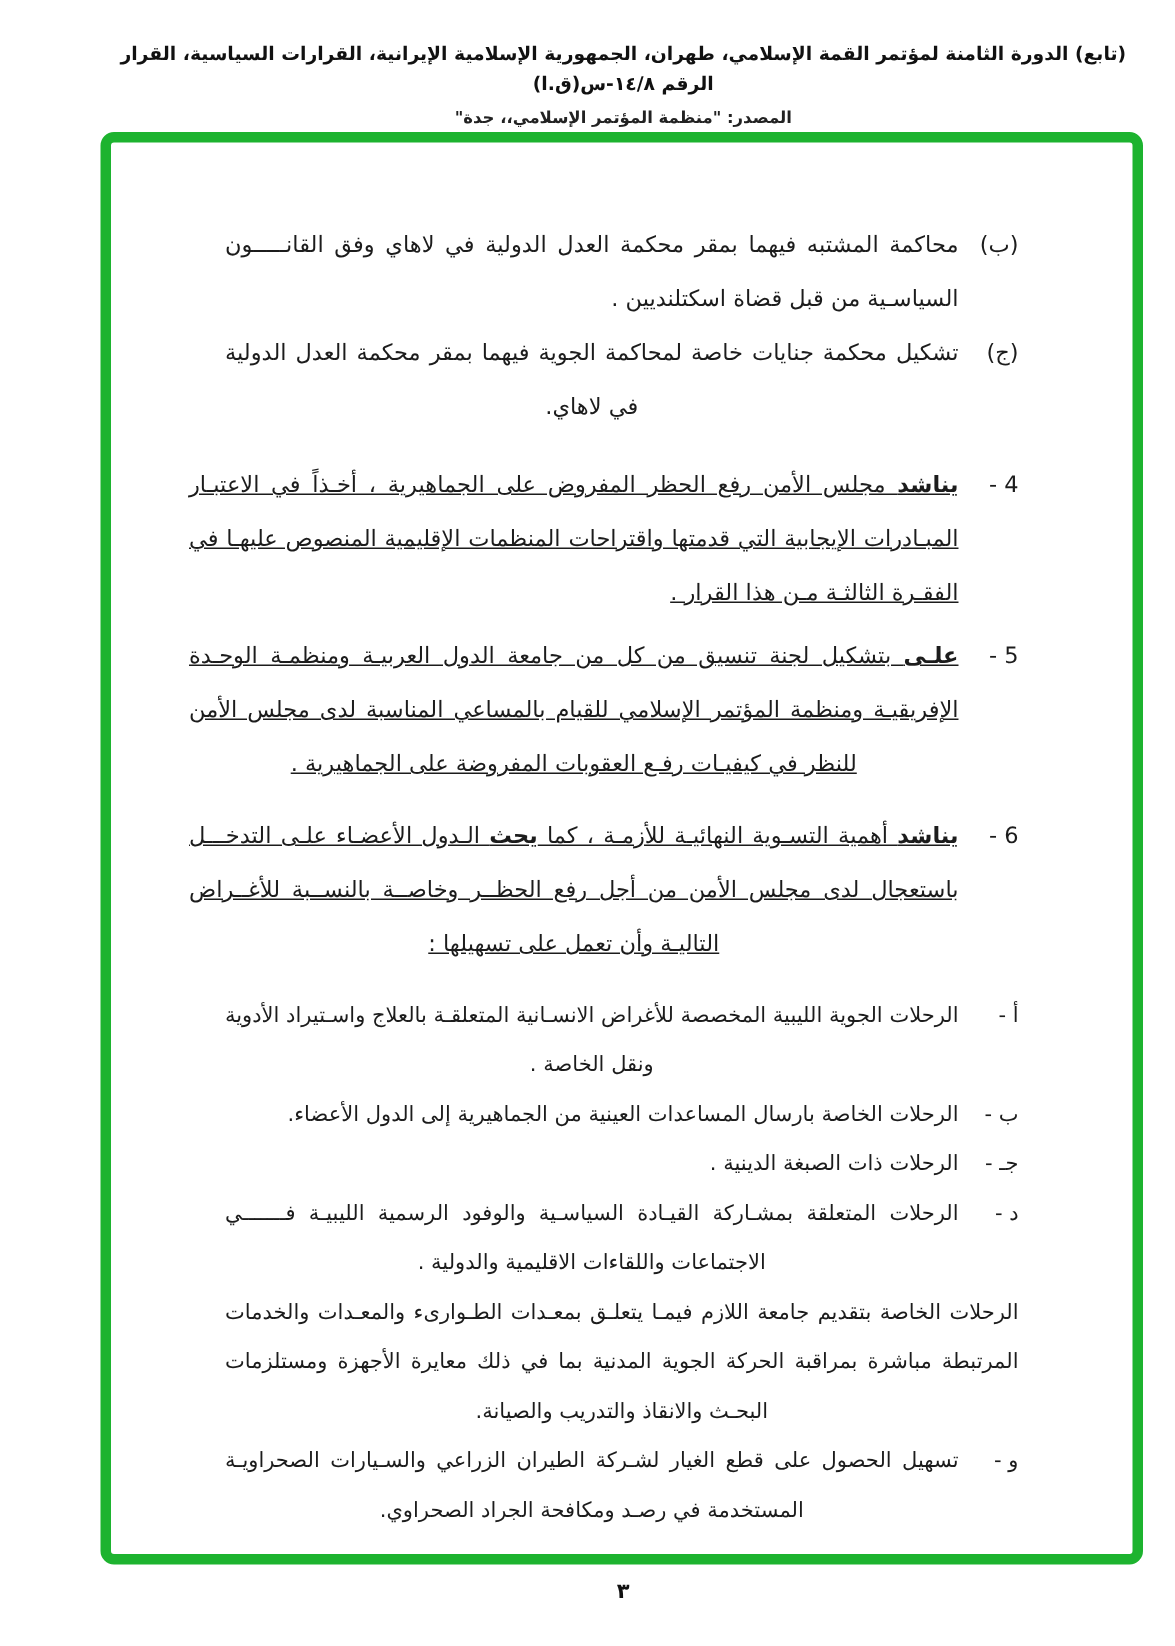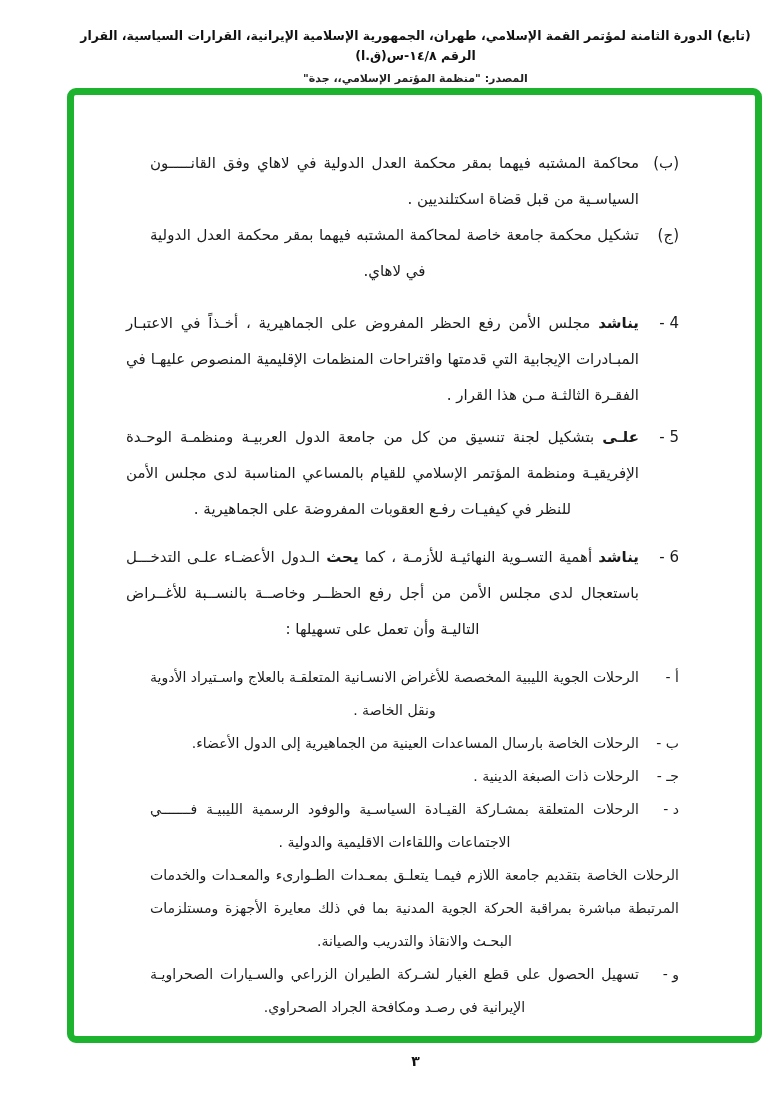--- a/index.html
+++ b/index.html
@@ -68,21 +68,21 @@
     flex: 0 0 40px;
     white-space: nowrap;
     text-align: right;
   }
   .num-item .lbl { font-weight: normal; }
   .txt {
     flex: 1;
     text-align: justify;
   }
   .clause .txt, .sub-item .txt { padding-left: 26px; }
-  .num-item .txt { padding-left: 2px; }
+  .num-item .txt { padding-left: 2px; text-decoration: underline; }
   .tal-center { text-align-last: center; }
   .tal-right  { text-align-last: right; }
   .kw { font-weight: bold; }
   #item4 { margin-top: 16px; }
   #item5 { margin-top: 6px; }
   #item6 { margin-top: 12px; }
   #subA  { margin-top: 14px; }
   .page-number {
     position: absolute;
     top: 1053px;
@@ -107,21 +107,21 @@
   <div class="green-frame">
     <div class="content">
 
       <div class="row clause">
         <span class="lbl">(ب)</span>
         <div class="txt tal-right">محاكمة المشتبه فيهما بمقر محكمة العدل الدولية في لاهاي وفق القانـــــون السياسـية من قبل قضاة اسكتلنديين .</div>
       </div>
 
       <div class="row clause">
         <span class="lbl">(ج)</span>
-        <div class="txt tal-center">تشكيل محكمة جامعة خاصة لمحاكمة المشتبه فيهما بمقر محكمة العدل الدولية في لاهاي.</div>
+        <div class="txt tal-center">تشكيل محكمة جنايات خاصة لمحاكمة الجوية فيهما بمقر محكمة العدل الدولية في لاهاي.</div>
       </div>
 
       <div class="row num-item" id="item4">
         <span class="lbl">4 -</span>
         <div class="txt tal-right"><span class="kw">يناشد</span><span> مجلس الأمن رفع الحظر المفروض على الجماهيرية ، أخـذاً في الاعتبـار المبـادرات الإيجابية التي قدمتها واقتراحات المنظمات الإقليمية المنصوص عليهـا في الفقـرة الثالثـة مـن هذا القرار .</span></div>
       </div>
 
       <div class="row num-item" id="item5">
         <span class="lbl">5 -</span>
         <div class="txt tal-center"><span class="kw">علـى</span><span> بتشكيل لجنة تنسيق من كل من جامعة الدول العربيـة ومنظمـة الوحـدة الإفريقيـة ومنظمة المؤتمر الإسلامي للقيام بالمساعي المناسبة لدى مجلس الأمن للنظر في كيفيـات رفـع العقوبات المفروضة على الجماهيرية .</span></div>
@@ -151,21 +151,21 @@
         <span class="lbl">د -</span>
         <div class="txt tal-center">الرحلات المتعلقة بمشـاركة القيـادة السياسـية والوفود الرسمية الليبيـة فـــــــي الاجتماعات واللقاءات الاقليمية والدولية .</div>
       </div>
 
       <div class="row sub-item">
         <div class="txt tal-center">الرحلات الخاصة بتقديم جامعة اللازم فيمـا يتعلـق بمعـدات الطـوارىء والمعـدات والخدمات المرتبطة مباشرة بمراقبة الحركة الجوية المدنية بما في ذلك معايرة  الأجهزة ومستلزمات البحـث والانقاذ والتدريب والصيانة.</div>
       </div>
 
       <div class="row sub-item">
         <span class="lbl">و -</span>
-        <div class="txt tal-center">تسهيل الحصول على قطع الغيار لشـركة الطيران الزراعي والسـيارات الصحراويـة الإيرانية في رصـد ومكافحة الجراد الصحراوي.</div>
+        <div class="txt tal-center">تسهيل الحصول على قطع الغيار لشـركة الطيران الزراعي والسـيارات الصحراويـة المستخدمة في رصـد ومكافحة الجراد الصحراوي.</div>
       </div>
 
     </div>
   </div>
 
   <div class="page-number">٣</div>
 
 </div>
 
 </body></html>

